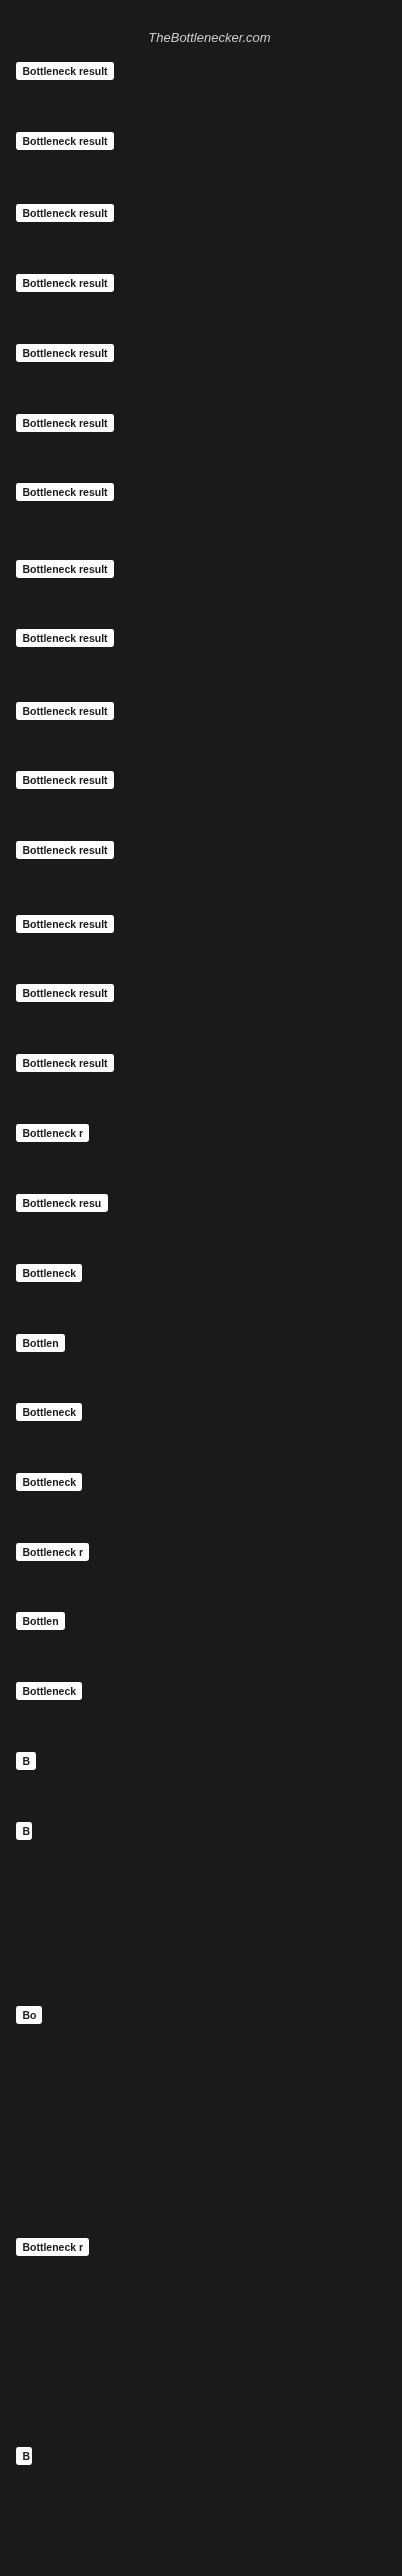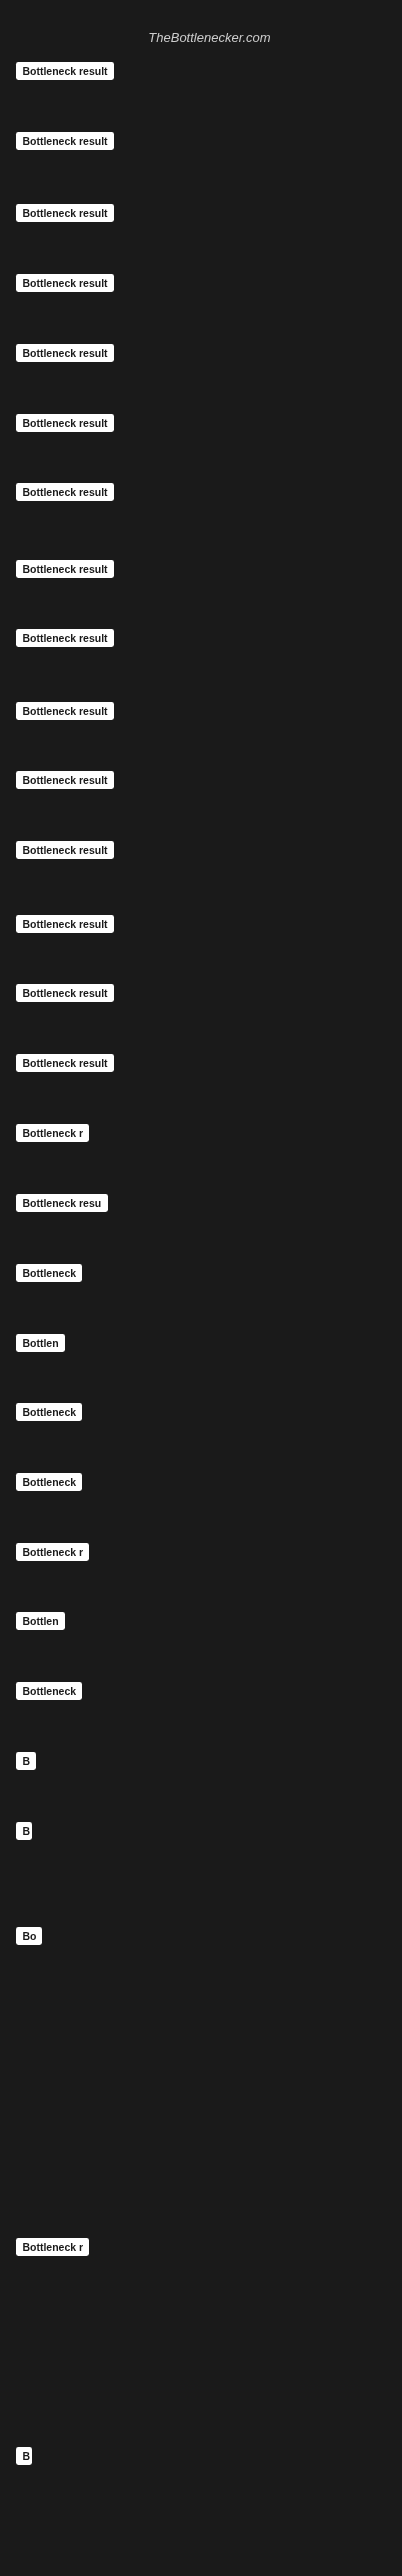--- a/index.html
+++ b/index.html
@@ -116,21 +116,21 @@
   </div>
 <div class="bottleneck-item" style="top: 1666px;">
     <span class="bottleneck-badge" style="max-width: 71px;">Bottleneck</span>
   </div>
 <div class="bottleneck-item" style="top: 1736px;">
     <span class="bottleneck-badge" style="max-width: 22.5px;">B</span>
   </div>
 <div class="bottleneck-item" style="top: 1806px;">
     <span class="bottleneck-badge" style="max-width: 16px;">B</span>
   </div>
-<div class="bottleneck-item" style="top: 1911px; text-align: right;">
+<div class="bottleneck-item" style="top: 1990px; text-align: right;">
     <span class="bottleneck-badge" style="max-width: 26px;">Bo</span>
   </div>
 <div class="bottleneck-item" style="top: 2222px;">
     <span class="bottleneck-badge" style="max-width: 81px;">Bottleneck r</span>
   </div>
 <div class="bottleneck-item" style="top: 2431px;">
     <span class="bottleneck-badge" style="max-width: 16px;">B</span>
   </div>
 
 

